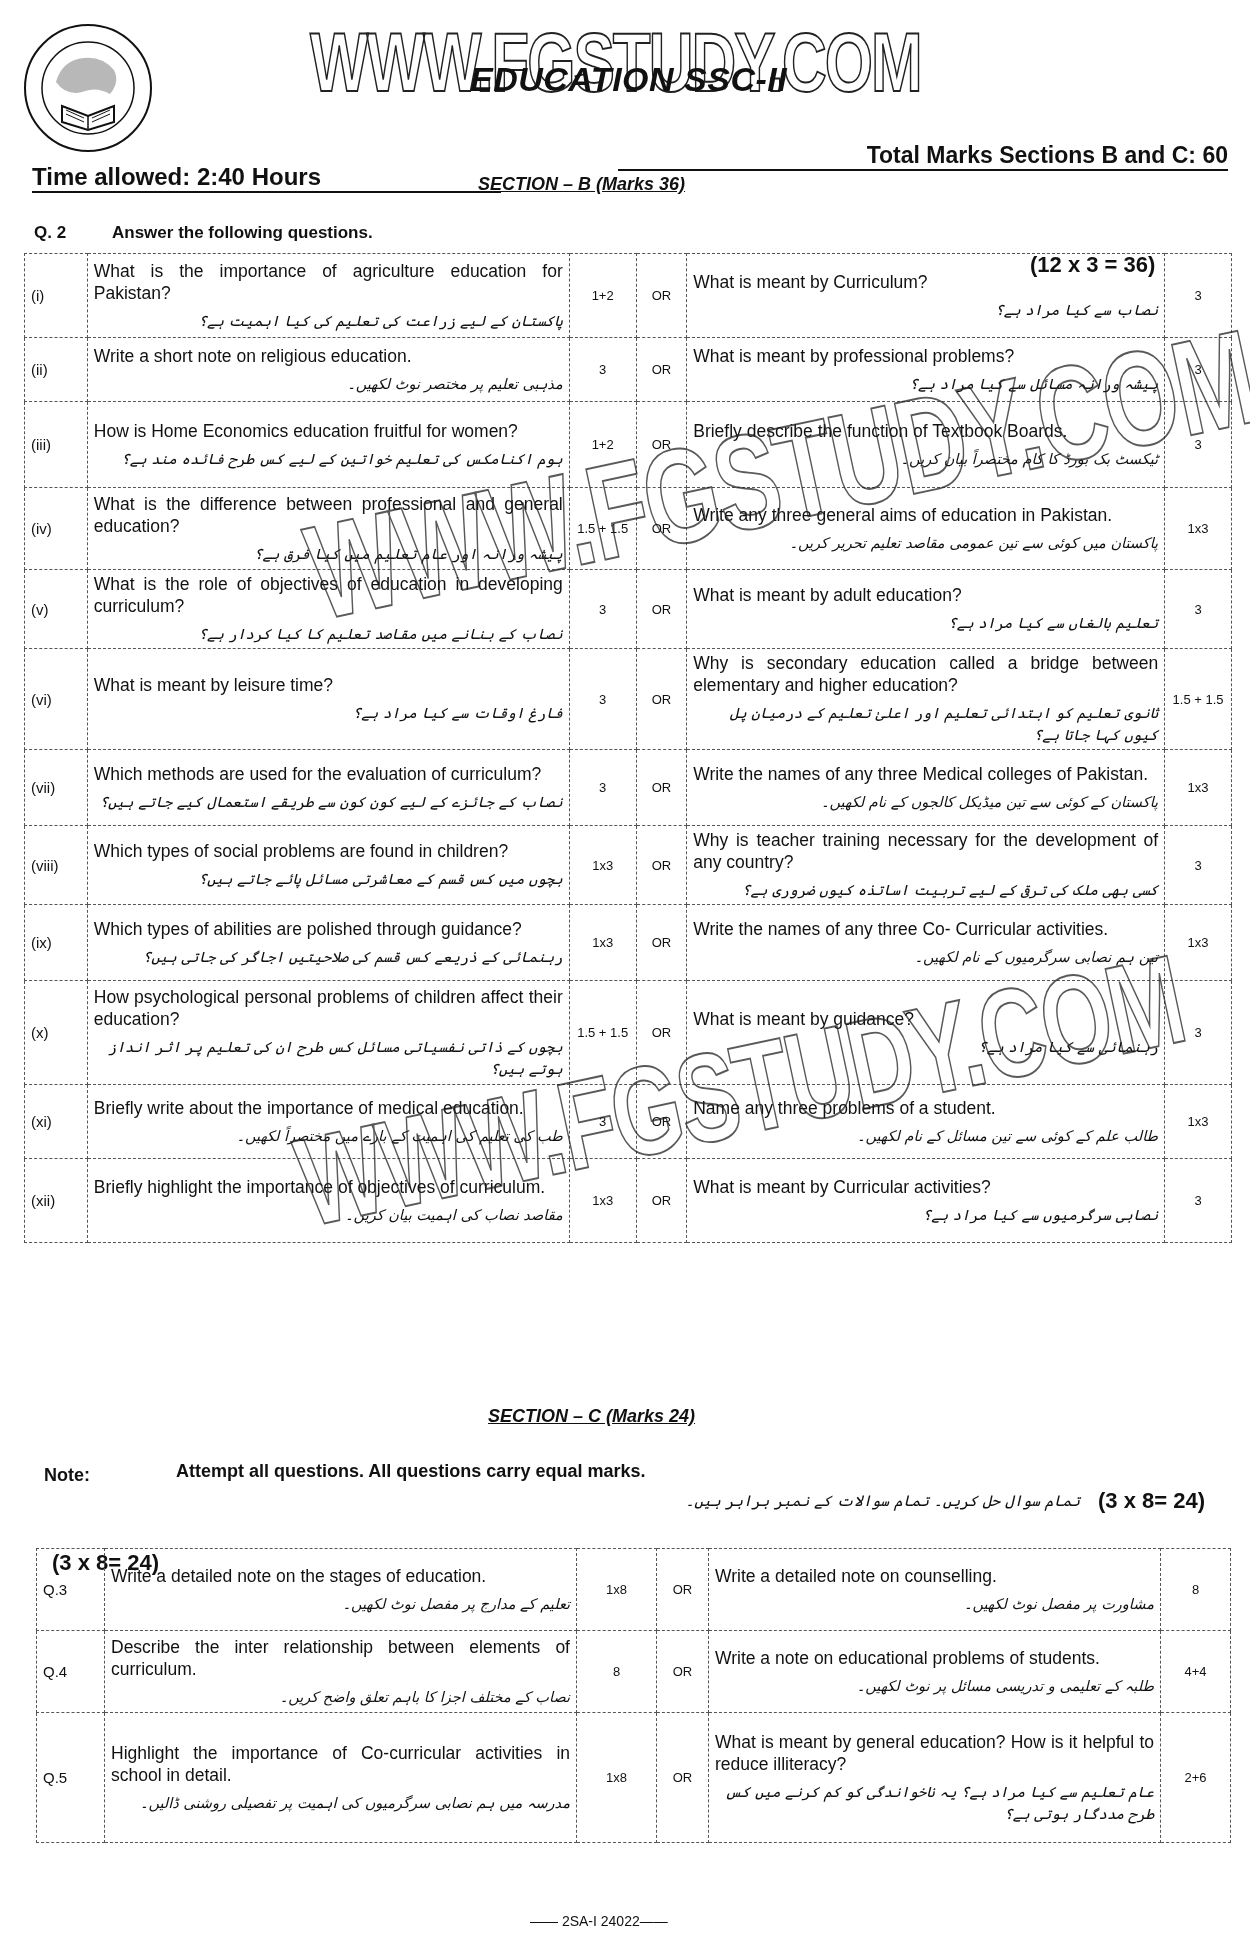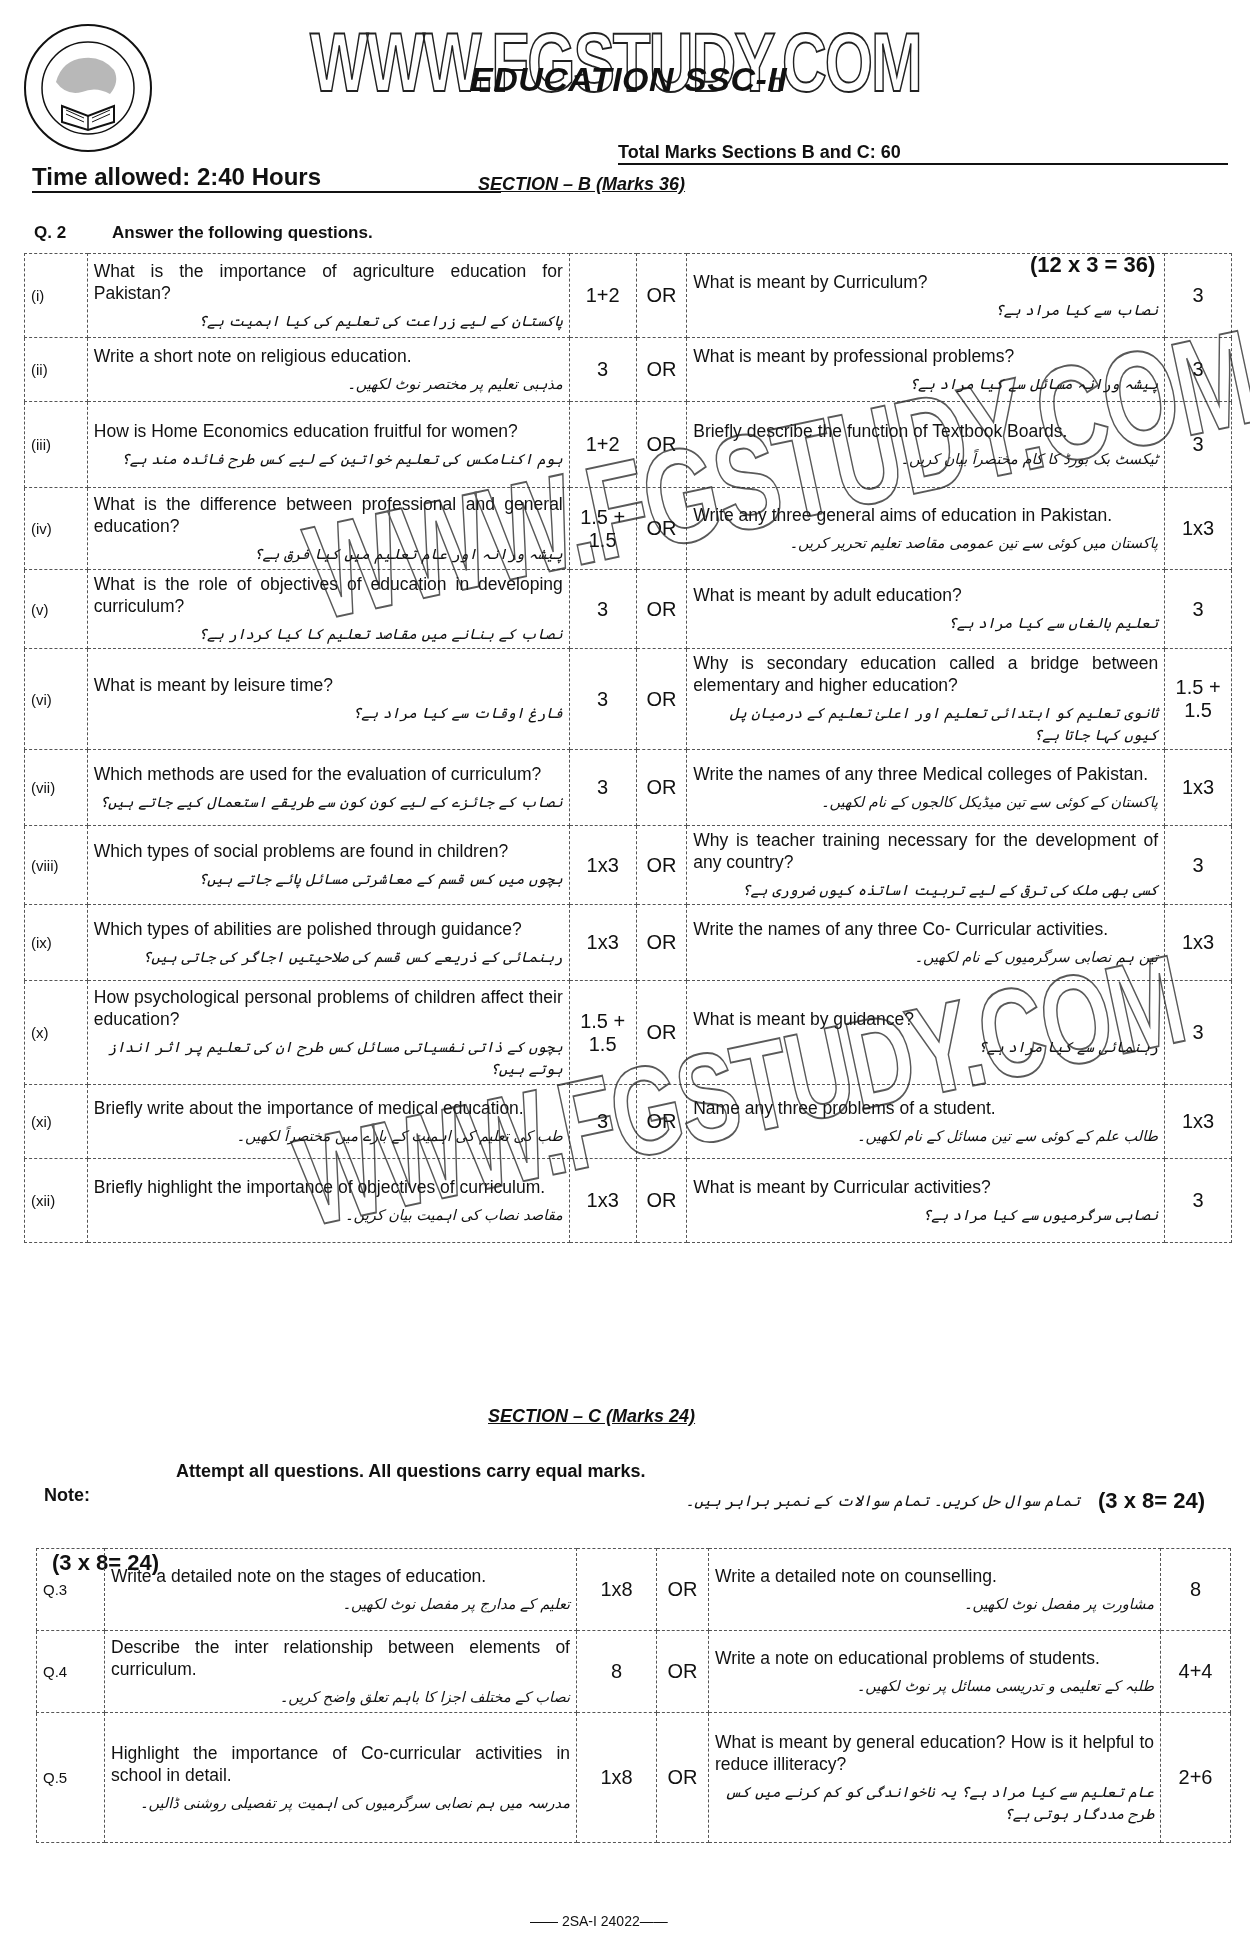--- a/index.html
+++ b/index.html
@@ -23,48 +23,48 @@
     .title {
       position: absolute; left: 470px; top: 60px; font-size: 34px; font-weight: bold;
       letter-spacing: 0.5px;
       font-style: italic;
     }
     .meta-left {
       position: absolute; left: 32px; top: 163px; font-size: 24px; font-weight: bold;
       border-bottom: 2px solid #111; padding-right: 180px;
     }
     .meta-right {
-      position: absolute; left: 618px; top: 142px; font-size: 18px; font-weight: bold;
-      border-bottom: 2px solid #111; width: 610px;
+      position: absolute; left: 618px; top: 142px; font-size: 23px; font-weight: bold;
+      border-bottom: 2px solid #111; width: 610px; text-align: right;
     }
     .section-title {
       position: absolute; font-size: 18px; font-weight: bold; font-style: italic;
       text-decoration: underline;
     }
     .q-head {
       position: absolute; font-size: 17px; font-weight: bold;
     }
     .marks-note { position: absolute; font-size: 22px; font-weight: bold; margin-top: 40px; }
     table.qt {
       position: absolute; border-collapse: collapse; font-size: 17.5px;
       table-layout: fixed;
     }
     table.qt td {
       border: 1px dashed #555; vertical-align: middle; padding: 3px 6px;
     }
     td.num { vertical-align: top; font-size: 15px; padding-top: 6px; }
-    td.mk, td.or { text-align: center; font-size: 20px; }
+    td.mk, td.or { text-align: center; font-size: 13px; }
     td.q { vertical-align: top; line-height: 22px; }
     .en { display: block; text-align: justify; text-align-last: left; }
     .ur {
       display: block; direction: rtl; text-align: right;
       font-family: "DejaVu Sans", sans-serif; font-style: italic;
       font-size: 14.5px; margin-top: 6px;
     }
-    .note-label { position: absolute; font-size: 18px; font-weight: bold; margin-top: 20px; }
+    .note-label { position: absolute; font-size: 18px; font-weight: bold; }
     .urdu-note {
       position: absolute; direction: rtl; font-family: "DejaVu Sans", sans-serif;
       font-style: italic; font-size: 15px;
     }
     .footer { position: absolute; left: 530px; top: 1913px; font-size: 14px; }
   </style>
 </head>
 <body>
 
 <div class="logo">

